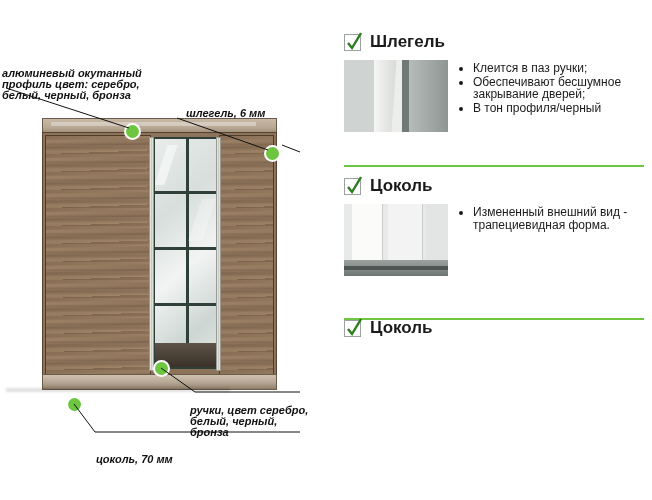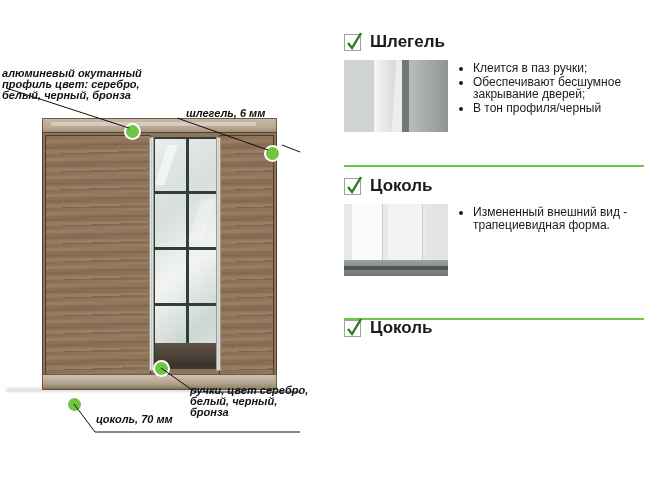--- a/index.html
+++ b/index.html
@@ -295,23 +295,23 @@
       <line x1="161" y1="368" x2="195" y2="392" stroke="#111" stroke-width="1"></line>
       <line x1="195" y1="392" x2="300" y2="392" stroke="#111" stroke-width="1"></line>
       <line x1="74" y1="404" x2="95" y2="432" stroke="#111" stroke-width="1"></line>
       <line x1="95" y1="432" x2="300" y2="432" stroke="#111" stroke-width="1"></line>
       <line x1="168" y1="118" x2="300" y2="118" stroke="#111" stroke-width="0"></line>
     </svg>
 
     <div class="note" style="left:2px; top:68px; width:170px;">алюминевый окутанный профиль
 цвет: серебро, белый, черный, бронза</div>
     <div class="note" style="left:186px; top:108px; width:120px;">шлегель, 6 мм</div>
-    <div class="note" style="left:190px; top:385px; width:125px;">ручки, цвет серебро,
+    <div class="note" style="left:190px; top:405px; width:125px;">ручки, цвет серебро,
 белый, черный, бронза</div>
-    <div class="note" style="left:96px; top:414px; width:125px;">цоколь, 70 мм</div>
+    <div class="note" style="left:96px; top:454px; width:125px;">цоколь, 70 мм</div>
   </div>
 
   <div class="panels">
 
     <div class="panel" style="top:30px;">
       <div class="panel-head">
         <span class="check-box">
           <svg width="16" height="22" viewBox="0 0 16 22">
               <path d="M2 12 L6 17 L15 2" fill="none" stroke="#2e7d1f" stroke-width="2.4"></path>
             </svg>

